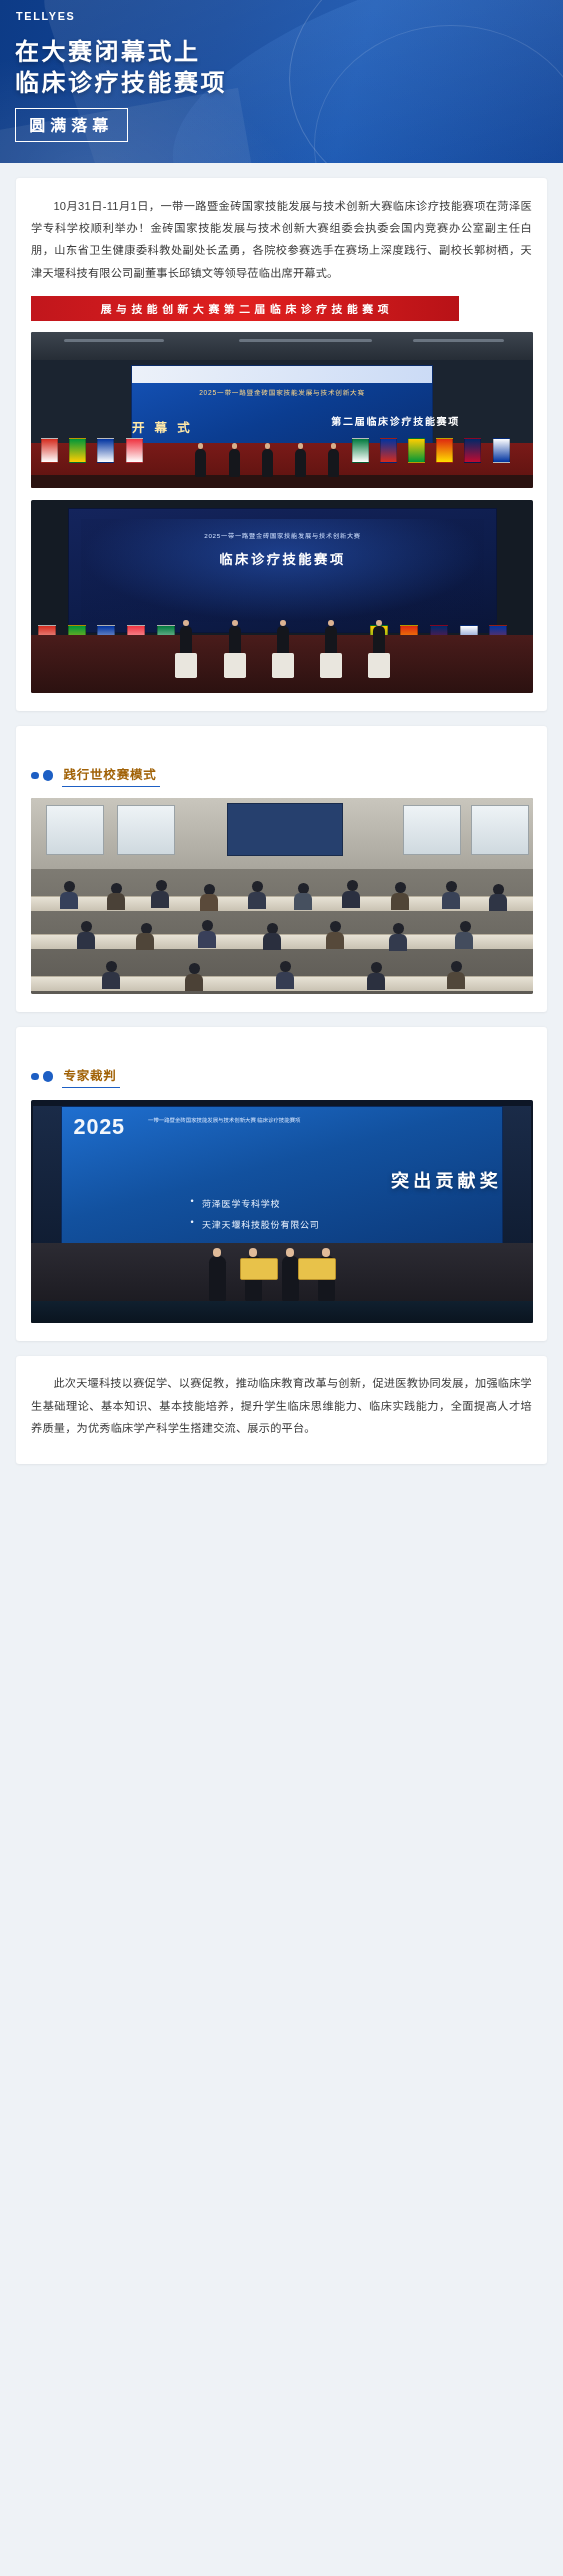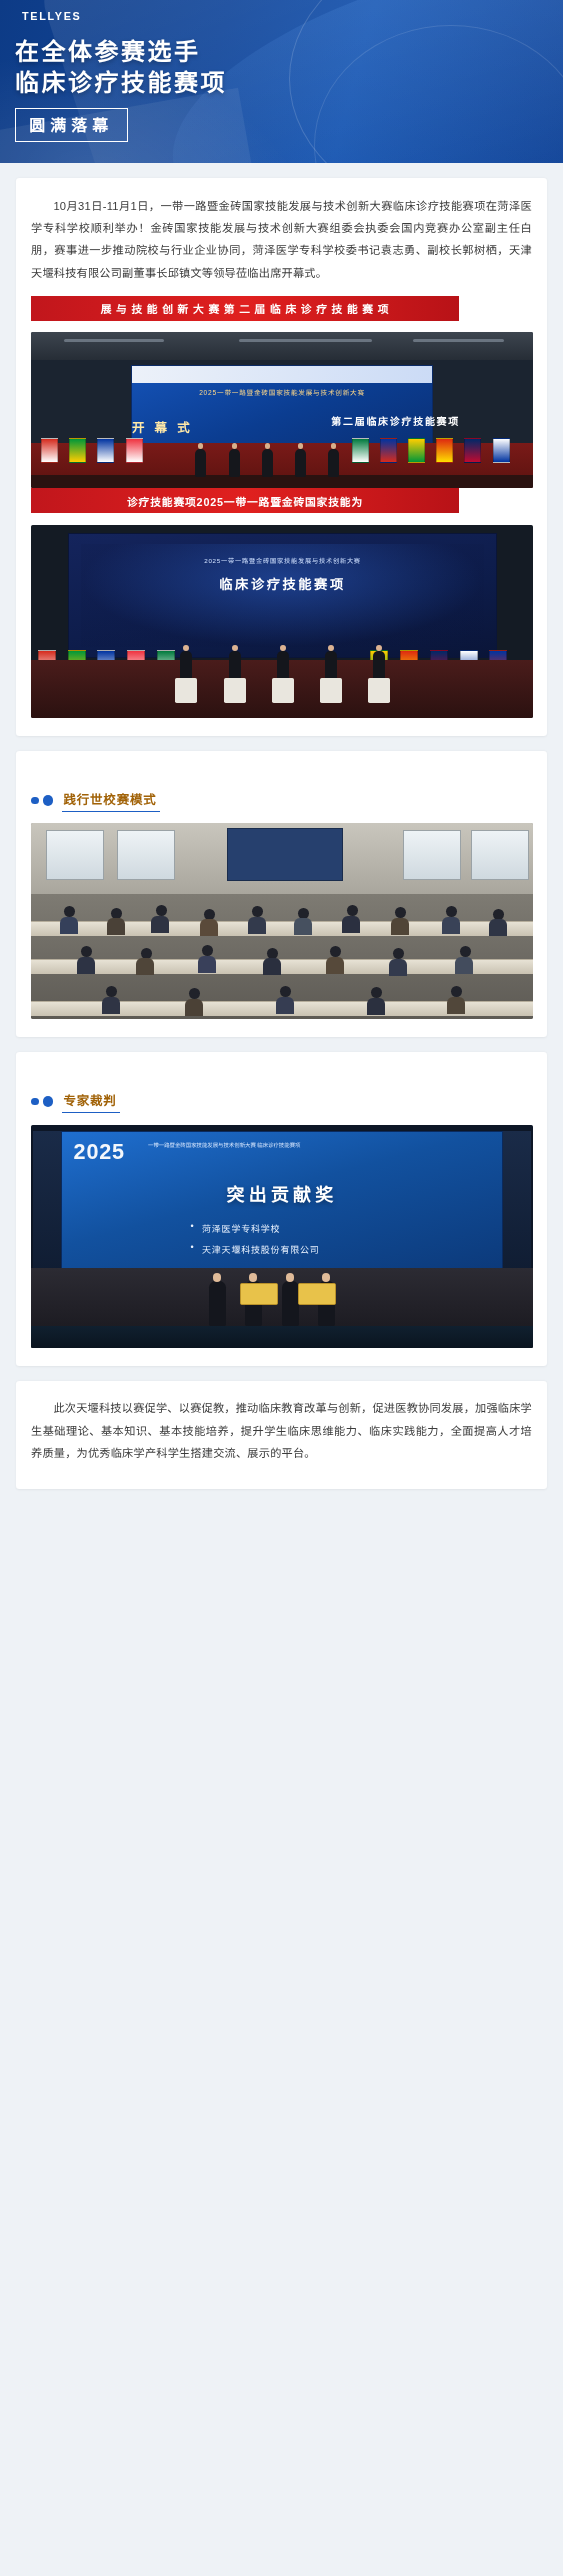--- a/index.html
+++ b/index.html
@@ -56,21 +56,21 @@
   }
   .banner .arcline2 {
     position:absolute;
     right:-25px; top:25px;
     width:274px; height:241px;
     border:0.8px solid rgba(255,255,255,.12);
     border-radius:50%;
   }
   .brand {
     position:absolute;
-    left:22px; top:10px;
+    left:16px; top:10px;
     color:#ffffff;
     font-size:10.8px;
     font-weight:bold;
     letter-spacing:1.7px;
   }
   .title-block {
     position:absolute;
     left:15px; top:37px;
     width:531px;
   }
@@ -317,21 +317,21 @@
   .ph4 .scr .year {
     position:absolute; left:11.6px; top:6.6px;
     color:#ffffff; font-size:21.6px; font-weight:bold; letter-spacing:0.8px;
     opacity:.95;
   }
   .ph4 .scr .yearsub {
     position:absolute; left:86px; top:10px; width:274px;
     color:#d9e8ff; font-size:5.4px; line-height:1.45;
   }
   .ph4 .scr .award {
-    position:absolute; top:48px; width:100%; text-align:center;
+    position:absolute; top:59px; width:100%; text-align:right;
     color:#ffffff; font-size:18px; font-weight:bold; letter-spacing:4.2px;
     text-shadow:0 1.7px 5px rgba(0,0,0,.35);
   }
   .ph4 .scr .aw-item {
     position:absolute; left:140px;
     color:#eaf3ff; font-size:9px; letter-spacing:0.8px;
   }
   .ph4 .scr .aw-item::before {
     content:"•"; position:absolute; left:-11.6px; top:-0.8px; color:#eaf3ff;
   }
@@ -370,29 +370,29 @@
     <div class="swoosh1"></div>
     <div class="swoosh2"></div>
     <div class="arcline"></div>
     <div class="arcline2"></div>
     <div class="swoosh3"></div>
     <div class="tilt-white"></div>
 
     <div class="brand">TELLYES</div>
 
     <div class="title-block">
-      <div class="title-line1">在全体参赛选手</div>
+      <div class="title-line1">在大赛闭幕式上</div>
       <div class="title-line2">临床诊疗技能赛项</div>
       <div class="title-sub">圆满落幕</div>
     </div>
   </div>
 
   <div class="card">
 
-    <p class="body">10月31日-11月1日，一带一路暨金砖国家技能发展与技术创新大赛临床诊疗技能赛项在菏泽医学专科学校顺利举办！金砖国家技能发展与技术创新大赛组委会执委会国内竞赛办公室副主任白朋，赛事进一步推动院校与行业企业协同，菏泽医学专科学校委书记袁志勇、副校长郭树栖，天津天堰科技有限公司副董事长邱镇文等领导莅临出席开幕式。</p>
+    <p class="body">10月31日-11月1日，一带一路暨金砖国家技能发展与技术创新大赛临床诊疗技能赛项在菏泽医学专科学校顺利举办！金砖国家技能发展与技术创新大赛组委会执委会国内竞赛办公室副主任白朋，山东省卫生健康委科教处副处长孟勇，各院校参赛选手在赛场上深度践行、副校长郭树栖，天津天堰科技有限公司副董事长邱镇文等领导莅临出席开幕式。</p>
 
     <div class="redbar top">展 与 技 能 创 新 大 赛 第 二 届 临 床 诊 疗 技 能 赛 项</div>
 
     <div class="photo ph1">
       <div class="ceiling"></div>
       <div class="ceil-strip" style="left:33px;width:100px;"></div>
       <div class="ceil-strip" style="left:208px;width:133px;"></div>
       <div class="ceil-strip" style="left:382px;width:91px;"></div>
 
       <div class="screen">
@@ -418,21 +418,20 @@
         <div class="flag" style="left:462px;background:linear-gradient(180deg,#ffffff,#0033a0);"></div>
       </div>
 
       <div class="person" style="left:164px;"></div>
       <div class="person" style="left:198px;"></div>
       <div class="person" style="left:231px;"></div>
       <div class="person" style="left:264px;"></div>
       <div class="person" style="left:297px;"></div>
     </div>
 
-    <div class="redbar">诊疗技能赛项2025一带一路暨金砖国家技能为</div>
 
     <div class="photo ph2">
       <div class="bgscreen">
         <div class="bg-inner"></div>
         <div class="sc-line1">2025一带一路暨金砖国家技能发展与技术创新大赛</div>
         <div class="sc-line2">临床诊疗技能赛项</div>
       </div>
 
       <div class="flagrow2">
         <div class="flag2" style="left:6.6px;background:linear-gradient(180deg,#d52b1e,#ffffff);"></div>

